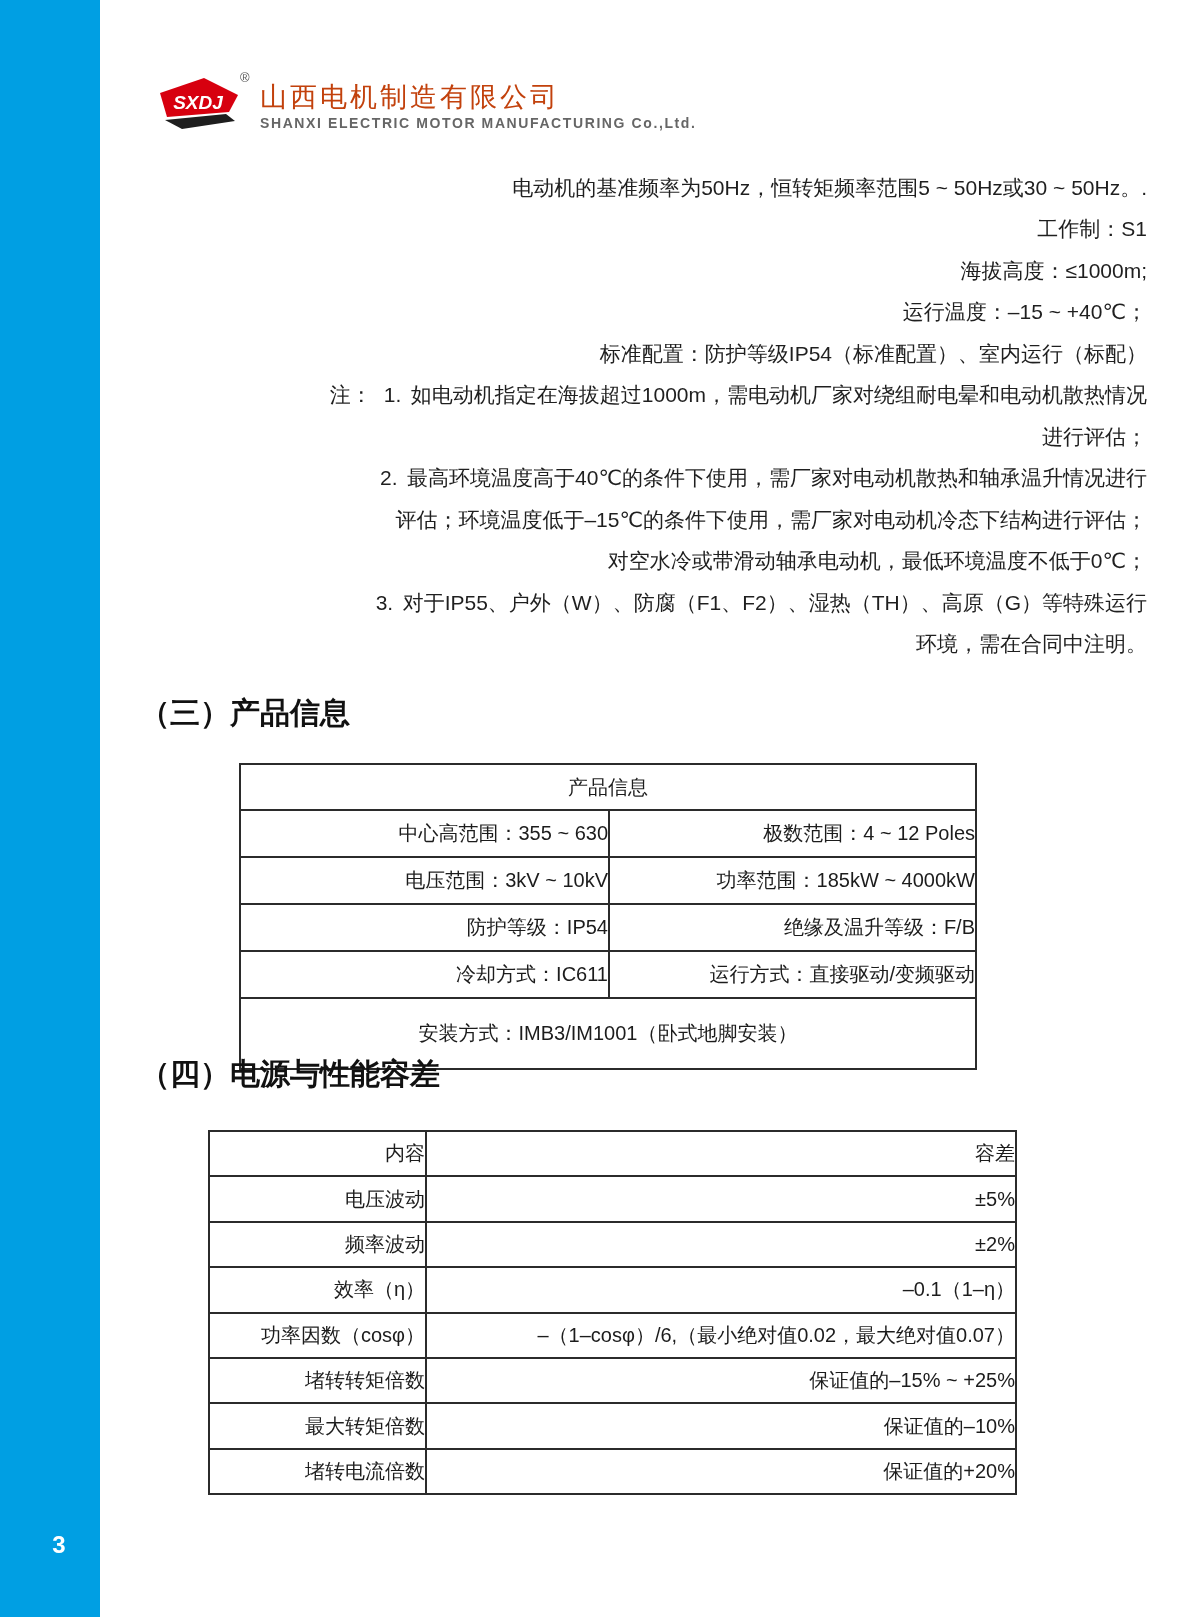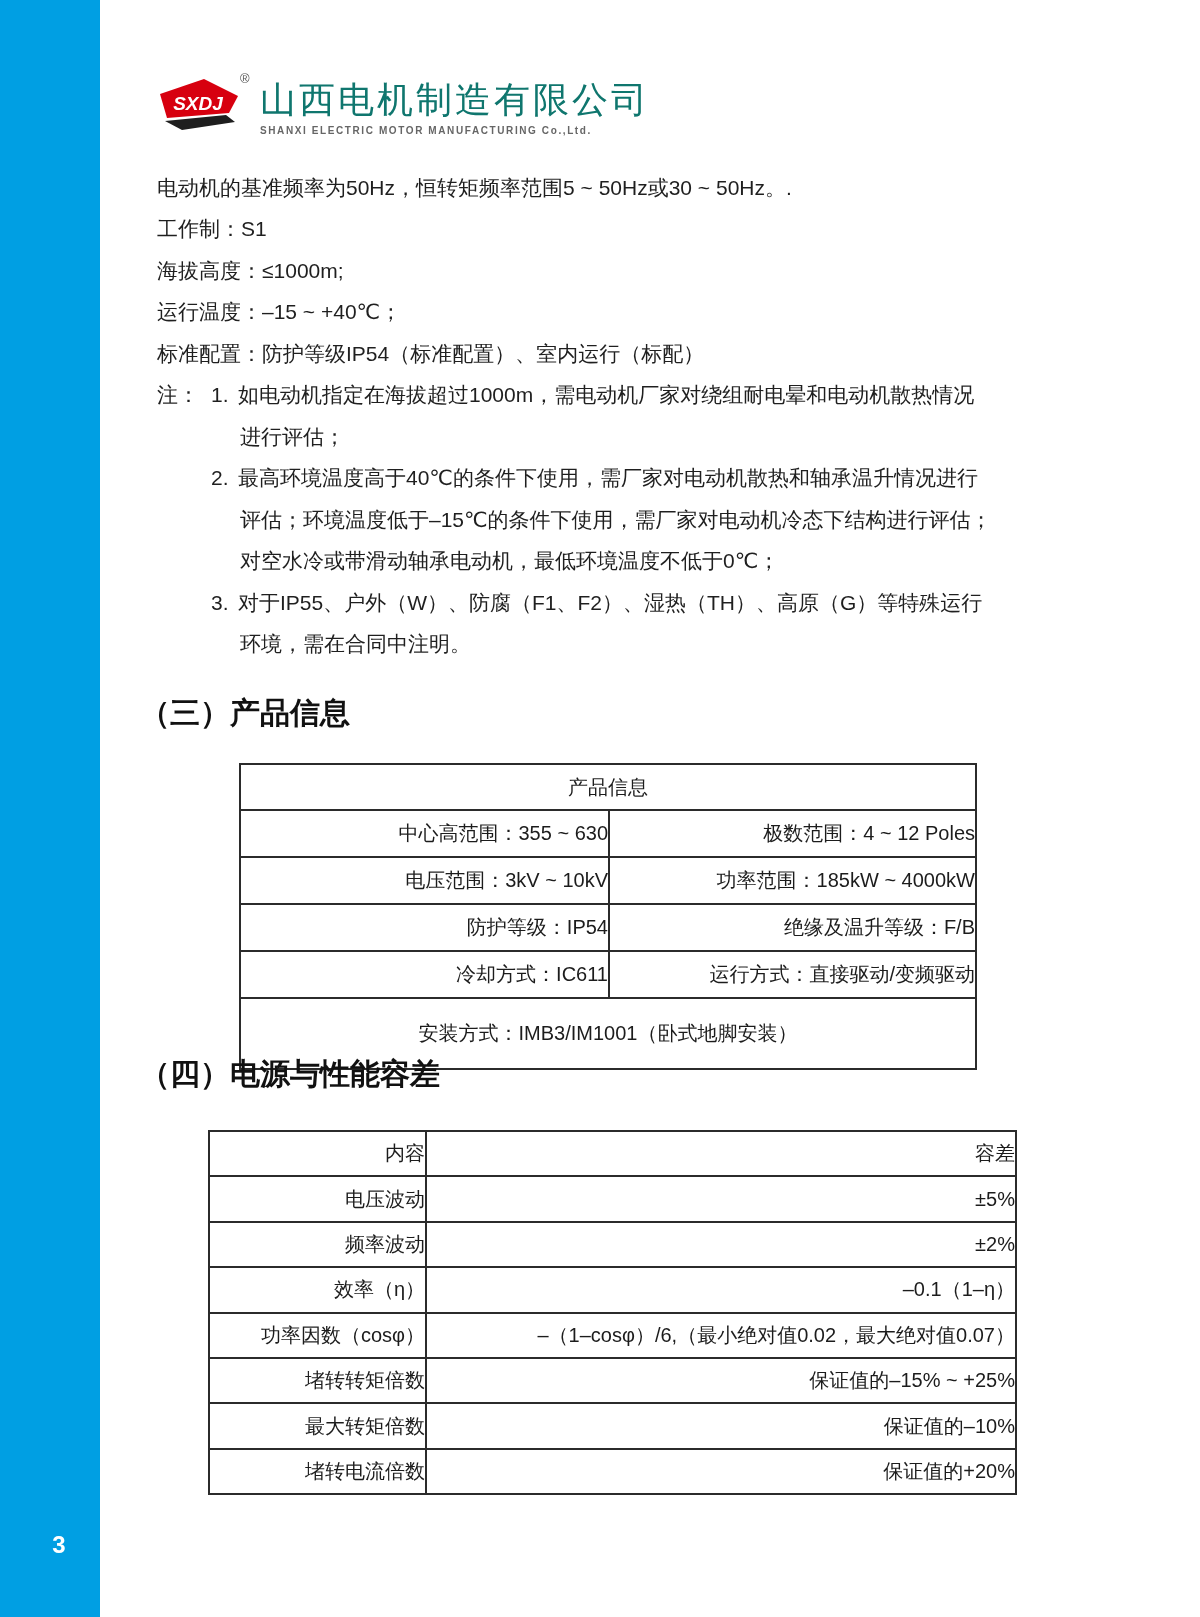--- a/index.html
+++ b/index.html
@@ -12,25 +12,25 @@
   .blue-bar { position:absolute; left:0; top:0; width:100px; height:1617px; background:#009FE3; }
   .page-num {
     position:absolute; left:0; top:1531px; width:118px; text-align:center;
     color:#ffffff; font-size:24px; font-weight:bold;
   }
   
   .logo { position:absolute; left:158px; top:76px; display:flex; align-items:center; gap:16px; }
   .logo-mark-wrap { position:relative; width:86px; height:58px; }
   .logo-reg { position:absolute; left:82px; top:-6px; font-size:13px; color:#555; }
   .company { display:flex; flex-direction:column; }
-  .company-cn { font-size:36px; letter-spacing:3px; color:#0f766e; font-weight:500; }
-  .company-en { font-size:10px; letter-spacing:1.6px; color:#666; font-weight:bold; }
+  .company-cn { font-size:27px; letter-spacing:3px; color:#c2410c; font-weight:500; }
+  .company-en { font-size:14px; letter-spacing:1.6px; color:#666; font-weight:bold; }
   
   .body-text { position:absolute; left:157px; top:167px; width:990px; font-size:21px; }
-  .line { height:41.5px; display:flex; align-items:center; white-space:nowrap; }
+  .line { height:41.5px; display:flex; align-items:center; white-space:nowrap;justify-content:flex-end; }
   .line .note-label { display:inline-block; width:54px; }
   .line .note-num { display:inline-block; width:27px; }
   .line.numbered { padding-left:54px; }
   .line.cont { padding-left:83px; }
   
   .sec-heading { position:absolute; left:140px; font-size:30px; font-weight:bold; color:#111; white-space:nowrap; }
   .sec3 { top:693px; }
   .sec4 { top:1054px; }
   
   table { border-collapse:collapse; table-layout:fixed; }

